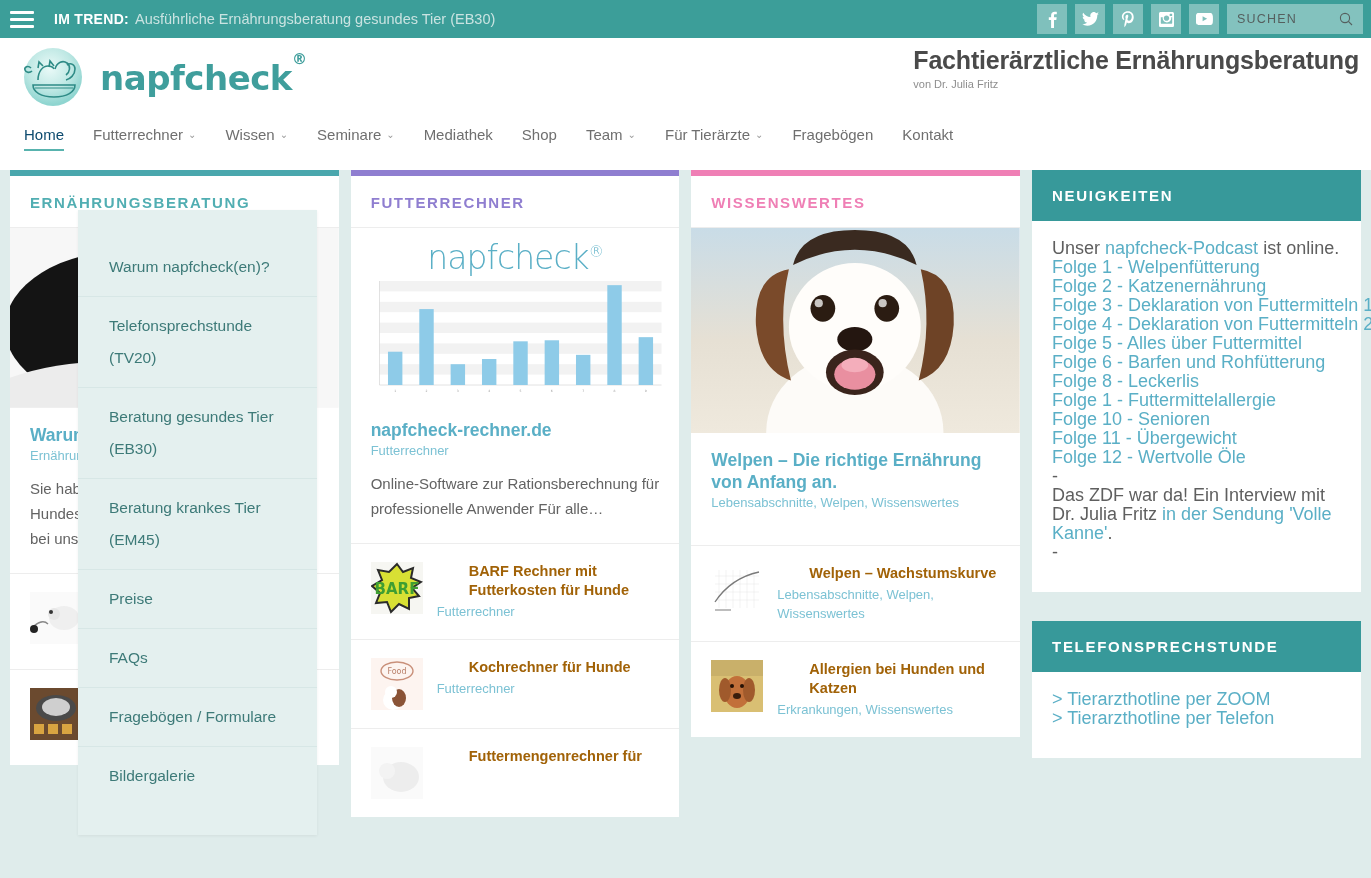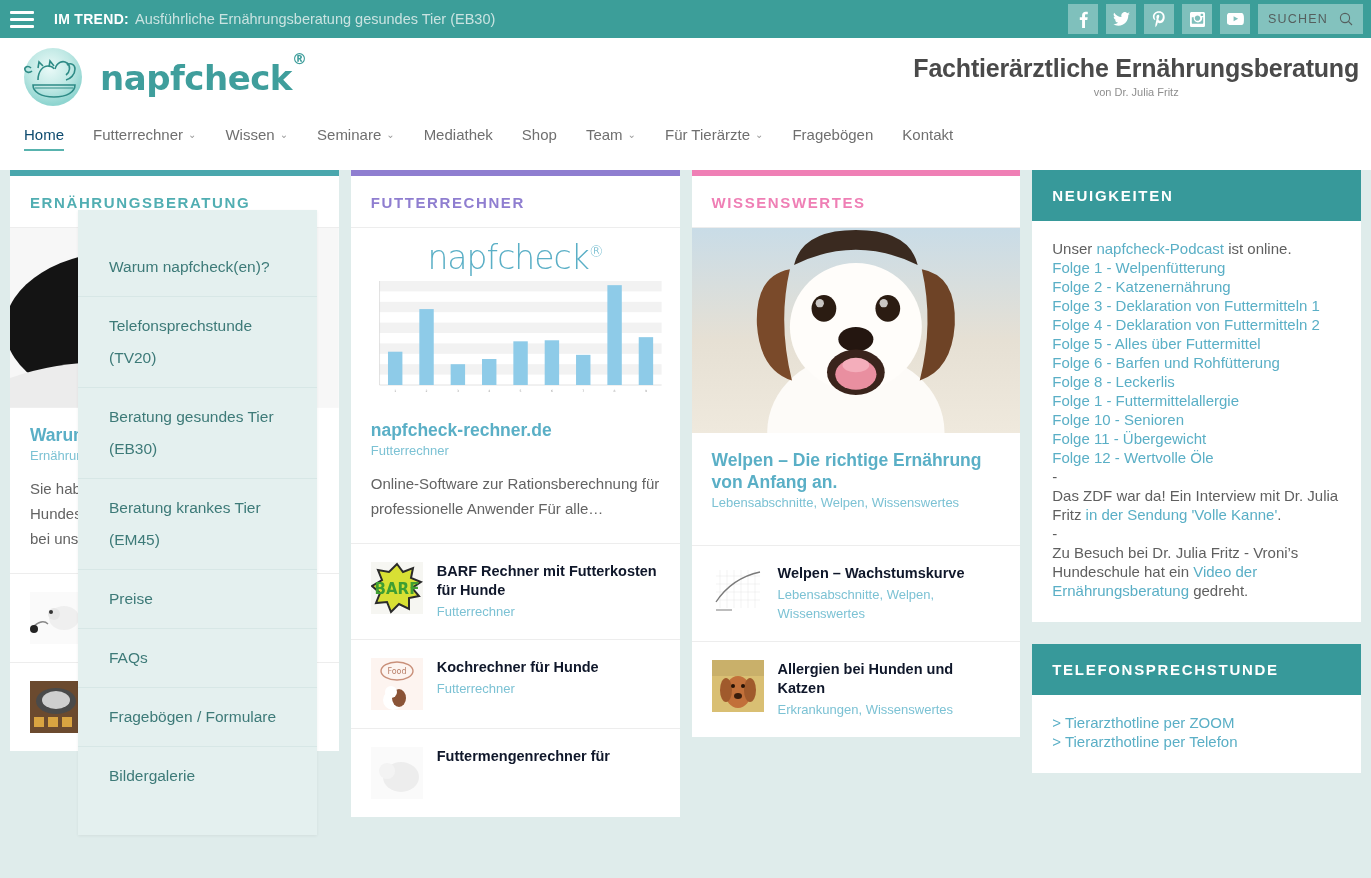--- a/index.html
+++ b/index.html
@@ -26,34 +26,34 @@
   }
   .trend-text { color:#c9e3e1; font-size:14.5px; margin-left:6px; }
 
   .top-right { position:absolute; right:8px; top:4px; display:flex; align-items:center; gap:8px; }
   .soc {
     width:30px; height:30px; background:#7fc0bc; display:flex;
     align-items:center; justify-content:center; color:#fff; cursor:pointer;
   }
   .soc svg { fill:#fff; }
   .search-box {
-    width:105px; height:30px; background:#83c2be; display:flex;
+    width:136px; height:30px; background:#83c2be; display:flex;
     align-items:center; justify-content:space-between; padding:0 10px;
     color:#555f5e; font-size:12.5px; letter-spacing:1.2px; cursor:text;gap:8px;
   }
 
   
   .header { height:78px; background:#fff; position:relative; }
   .logo-wrap { position:absolute; left:14px; top:4px; display:flex; align-items:center; }
   .logo-mark { width:78px; height:72px; }
   .logo-word { font-size:34px; font-weight:bold; color:#3f9e9c; letter-spacing:-0.5px;
                 margin-left:8px; position:relative; font-family:"DejaVu Sans", sans-serif; }
   .logo-word sup { font-size:15px; top:-14px; position:relative; }
 
-  .site-title { position:absolute; right:12px; top:16px; text-align:center; }
+  .site-title { position:absolute; right:12px; top:8px; text-align:left; }
   .site-title h1 { margin:0; font-size:25px; font-weight:bold; color:#4a4a4a; letter-spacing:-0.2px; }
   .site-title .sub { font-size:11px; color:#8e8e8e; margin-top:3px; }
 
   
   .nav { background:#fff; height:54px; padding-left:24px; display:flex; align-items:flex-start;
          position:relative; z-index:30; }
   .nav-item {
     font-size:15px; color:#6f6f6f; padding:10px 0 12px 0; margin-right:29px;
     cursor:pointer; position:relative; white-space:nowrap;
   }
@@ -99,30 +99,30 @@
   .feat-title {
     font-size:17.5px; font-weight:bold; color:#5aafc6; line-height:22px; margin:0 0 2px 0;
     cursor:pointer;
   }
   .feat-cats { font-size:13px; color:#7cc2d4; margin-bottom:13px; }
   .feat-ex { font-size:15px; color:#636363; line-height:25px; }
 
   .row-item { display:flex; gap:14px; padding:18px 20px; border-top:1px solid #ededed; }
   .row-thumb { width:52px; height:52px; flex:0 0 52px; overflow:hidden; }
   .row-thumb svg, .row-thumb div { width:100%; height:100%; display:block; }
-  .row-title { font-size:14.5px; font-weight:bold; color:#0f172a; line-height:19px; cursor:pointer; }
+  .row-title { font-size:14.5px; font-weight:bold; color:#a16207; line-height:19px; cursor:pointer;margin-left:32px; }
   .row-cats { font-size:13px; color:#7cc2d4; margin-top:2px; line-height:19px; }
 
   
-  .widget { background:#fff; margin-bottom:22px; }
+  .widget { background:#fff; margin-bottom:29px; }
   .widget-head {
     background:#37999a; color:#fff; font-size:15px; font-weight:bold; letter-spacing:1.7px;
     padding:17px 20px;
   }
-  .widget-body { padding:18px 20px 22px 20px; font-size:15px; line-height:19px; color:#5f5f5f; }
+  .widget-body { padding:18px 20px 30px 20px; font-size:18px; line-height:19px; color:#5f5f5f; }
   .widget-body a { color:#5aafc6; text-decoration:none; cursor:pointer; }
   .nl-line { white-space:nowrap; }
   .tel-link { color:#5aafc6; display:block; line-height:19px; cursor:pointer; }
 
   
   .promo { padding:10px 14px 8px 14px; }
   .promo-logo { text-align:center; font-size:33px; color:#5aafc6; font-weight:300;
                 font-family:"DejaVu Sans", sans-serif; letter-spacing:-1px; }
   .promo-logo sup { font-size:15px; }
   .chart { width:100%; height:118px; display:block; }
@@ -453,23 +453,20 @@
             <a class="nl-line" style="display: block;">Folge 1 - Futtermittelallergie</a>
             <a class="nl-line" style="display: block;">Folge 10 - Senioren</a>
             <a class="nl-line" style="display: block;">Folge 11 - Übergewicht</a>
             <a class="nl-line" style="display: block;">Folge 12 - Wertvolle Öle</a>
           </div>
         <div>-</div>
         <div>
           <span>Das ZDF war da! Ein Interview mit Dr. Julia Fritz </span><a>in der Sendung 'Volle Kanne'</a><span>.</span>
         </div>
         <div>-</div>
-        <div>
-          <span>Zu Besuch bei Dr. Julia Fritz - Vroni’s Hundeschule hat ein </span><a>Video der Ernährungsberatung</a><span> gedreht.</span>
-        </div>
       </div>
     </div>
 
     <div class="widget">
       <div class="widget-head">TELEFONSPRECHSTUNDE</div>
       <div class="widget-body" id="phonelinks">
           <a class="tel-link">&gt; Tierarzthotline per ZOOM</a>
           <a class="tel-link">&gt; Tierarzthotline per Telefon</a>
         </div>
     </div>

